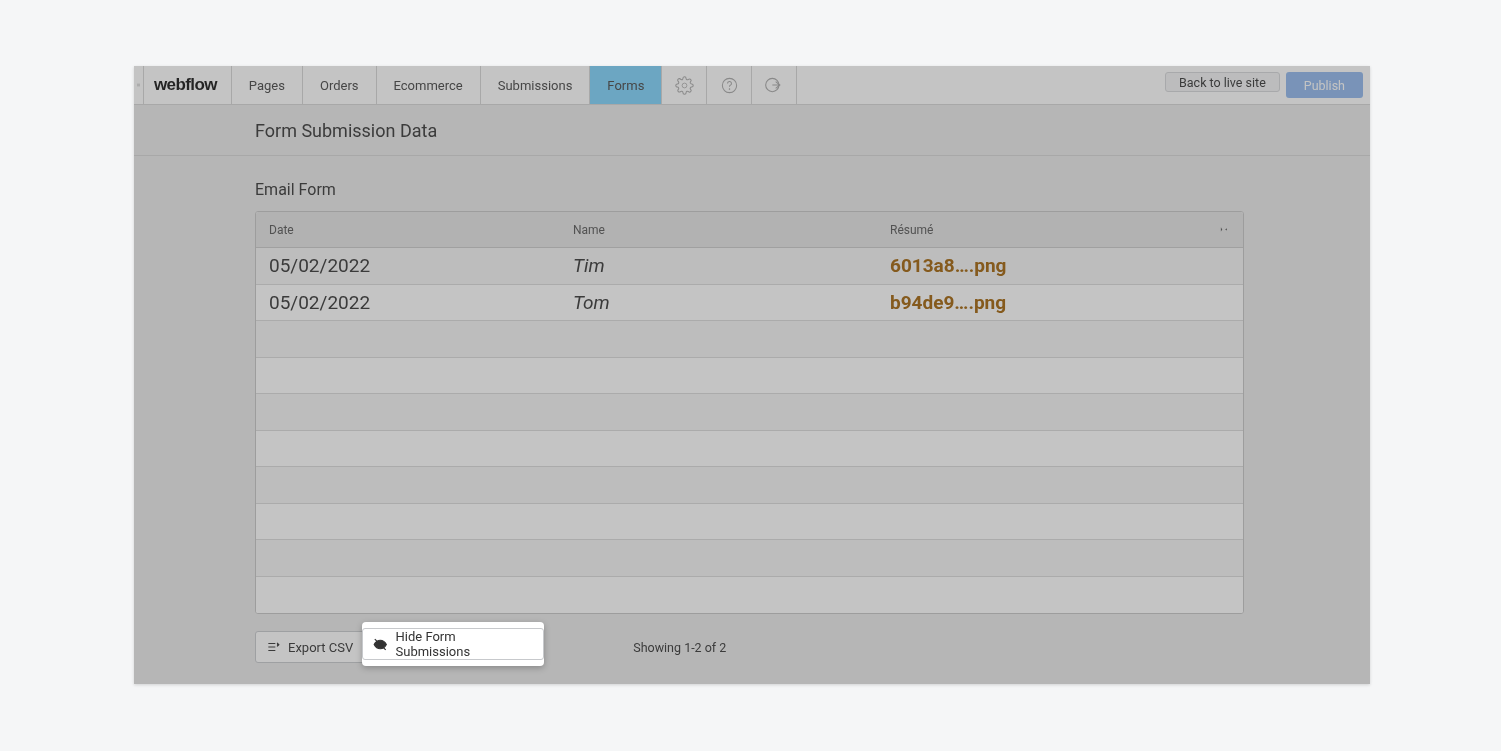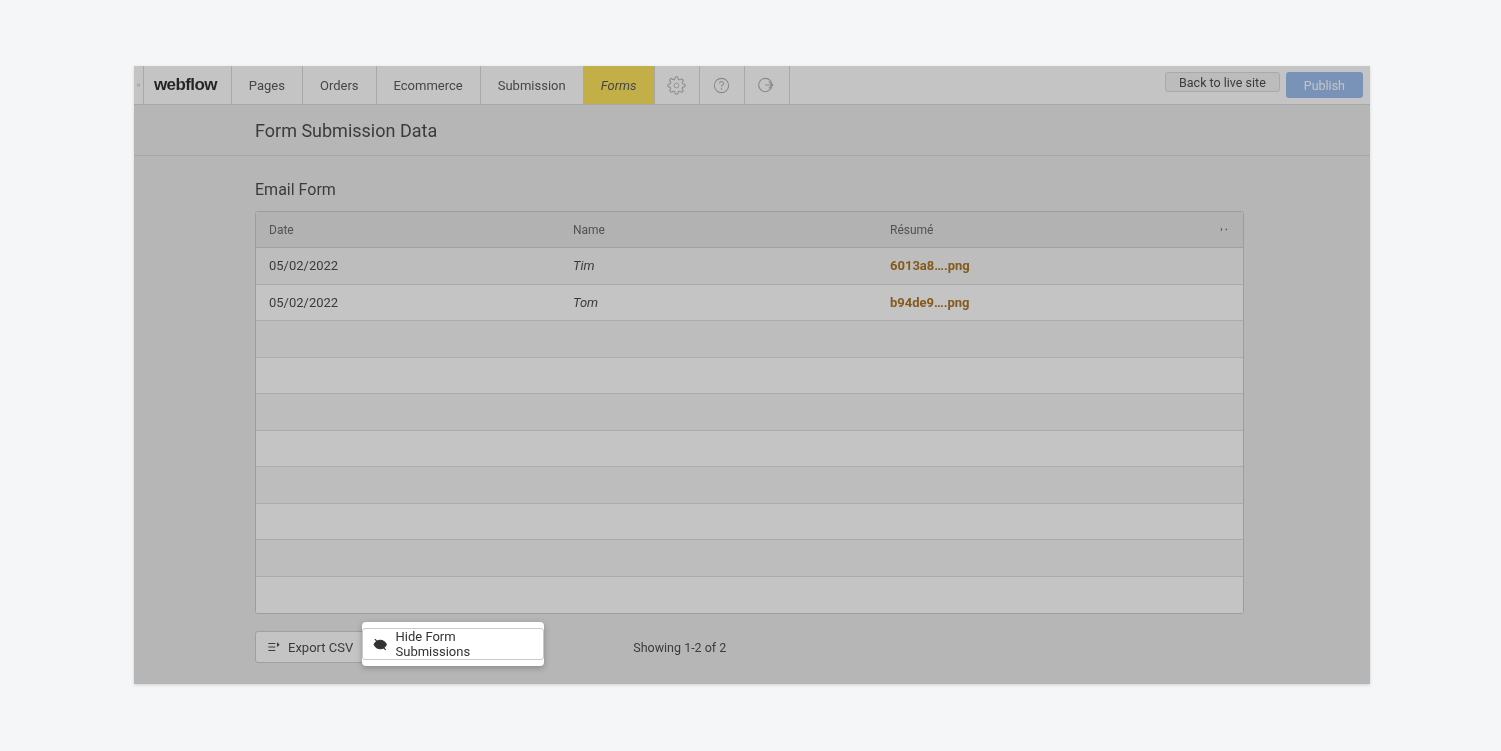--- a/index.html
+++ b/index.html
@@ -38,22 +38,21 @@
   }
   .navitem {
     padding: 0 17px;
     display:flex; align-items:center;
     border-right: 1px solid #d6d6d6;
     font-size: 13px;
     color: #444;
     cursor: pointer;
   }
   .navitem.active {
-    background: #fde047;
-    font-style: italic;
+    background: #7dd3fc;
   }
   .iconbtn {
     width: 45px;
     display:flex; align-items:center; justify-content:center;
     border-right: 1px solid #d6d6d6;
     cursor:pointer;
   }
   .iconbtn svg { stroke:#a7a7a7; fill:none; }
   .topbar .spacer { flex:1; }
   .backlive {
@@ -118,21 +117,21 @@
   }
   .col-date   { width:317px; padding-left:13px; }
   .col-name   { width:317px; }
   .col-resume { flex:1; display:flex; align-items:center; }
   .col-resume .pin { margin-left:auto; margin-right:14px; color:#555; font-size:12px; cursor:pointer; }
 
   .trow {
     height:36.5px;
     display:flex; align-items:center;
     border-bottom:1px solid #dadada;
-    font-size:13px; color:#333;
+    font-size:19px; color:#333;
   }
   .trow:nth-child(odd){ background:#f5f5f5; }
   .trow:nth-child(even){ background:#ffffff; }
   .trow.empty { height:36.5px; }
   .trow.last { border-bottom:none; }
   .cell-date   { width:317px; padding-left:13px; }
   .cell-name   { width:317px;font-style:italic; }
   .cell-resume { flex:1; font-weight:700; color:#a16207; }
 
   .footer-row {
@@ -207,21 +206,21 @@
     <div class="navitem">
         <span>Pages</span>
       </div>
     <div class="navitem">
         <span>Orders</span>
       </div>
     <div class="navitem">
         <span>Ecommerce</span>
       </div>
     <div class="navitem">
-        <span>Submission</span>
+        <span>Submissions</span>
       </div>
     <div class="navitem active">
         <span>Forms</span>
       </div>
 
     <div class="iconbtn">
       <svg width="19" height="19" viewBox="0 0 24 24">
           <circle cx="12" cy="12" r="3"></circle>
           <path d="M19.4 15a1.7 1.7 0 0 0 .34 1.87l.06.06a2 2 0 1 1-2.83 2.83l-.06-.06a1.7 1.7 0 0 0-1.87-.34 1.7 1.7 0 0 0-1 1.56V21a2 2 0 1 1-4 0v-.09a1.7 1.7 0 0 0-1.11-1.56 1.7 1.7 0 0 0-1.87.34l-.06.06a2 2 0 1 1-2.83-2.83l.06-.06a1.7 1.7 0 0 0 .34-1.87 1.7 1.7 0 0 0-1.56-1H3a2 2 0 1 1 0-4h.09a1.7 1.7 0 0 0 1.56-1.11 1.7 1.7 0 0 0-.34-1.87l-.06-.06A2 2 0 1 1 7.08 4.25l.6.06a1.7 1.7 0 0 0 1.87.34H9a1.7 1.7 0 0 0 1-1.56V3a2 2 0 1 1 4 0v.09a1.7 1.7 0 0 0 1 1.56 1.7 1.7 0 0 0 1.87-.34l.06-.06a2 2 0 1 1 2.83 2.83l-.06.06a1.7 1.7 0 0 0-.34 1.87V9a1.7 1.7 0 0 0 1.56 1H21a2 2 0 1 1 0 4h-.09a1.7 1.7 0 0 0-1.56 1z" stroke-width="1.3"></path>
         </svg>

